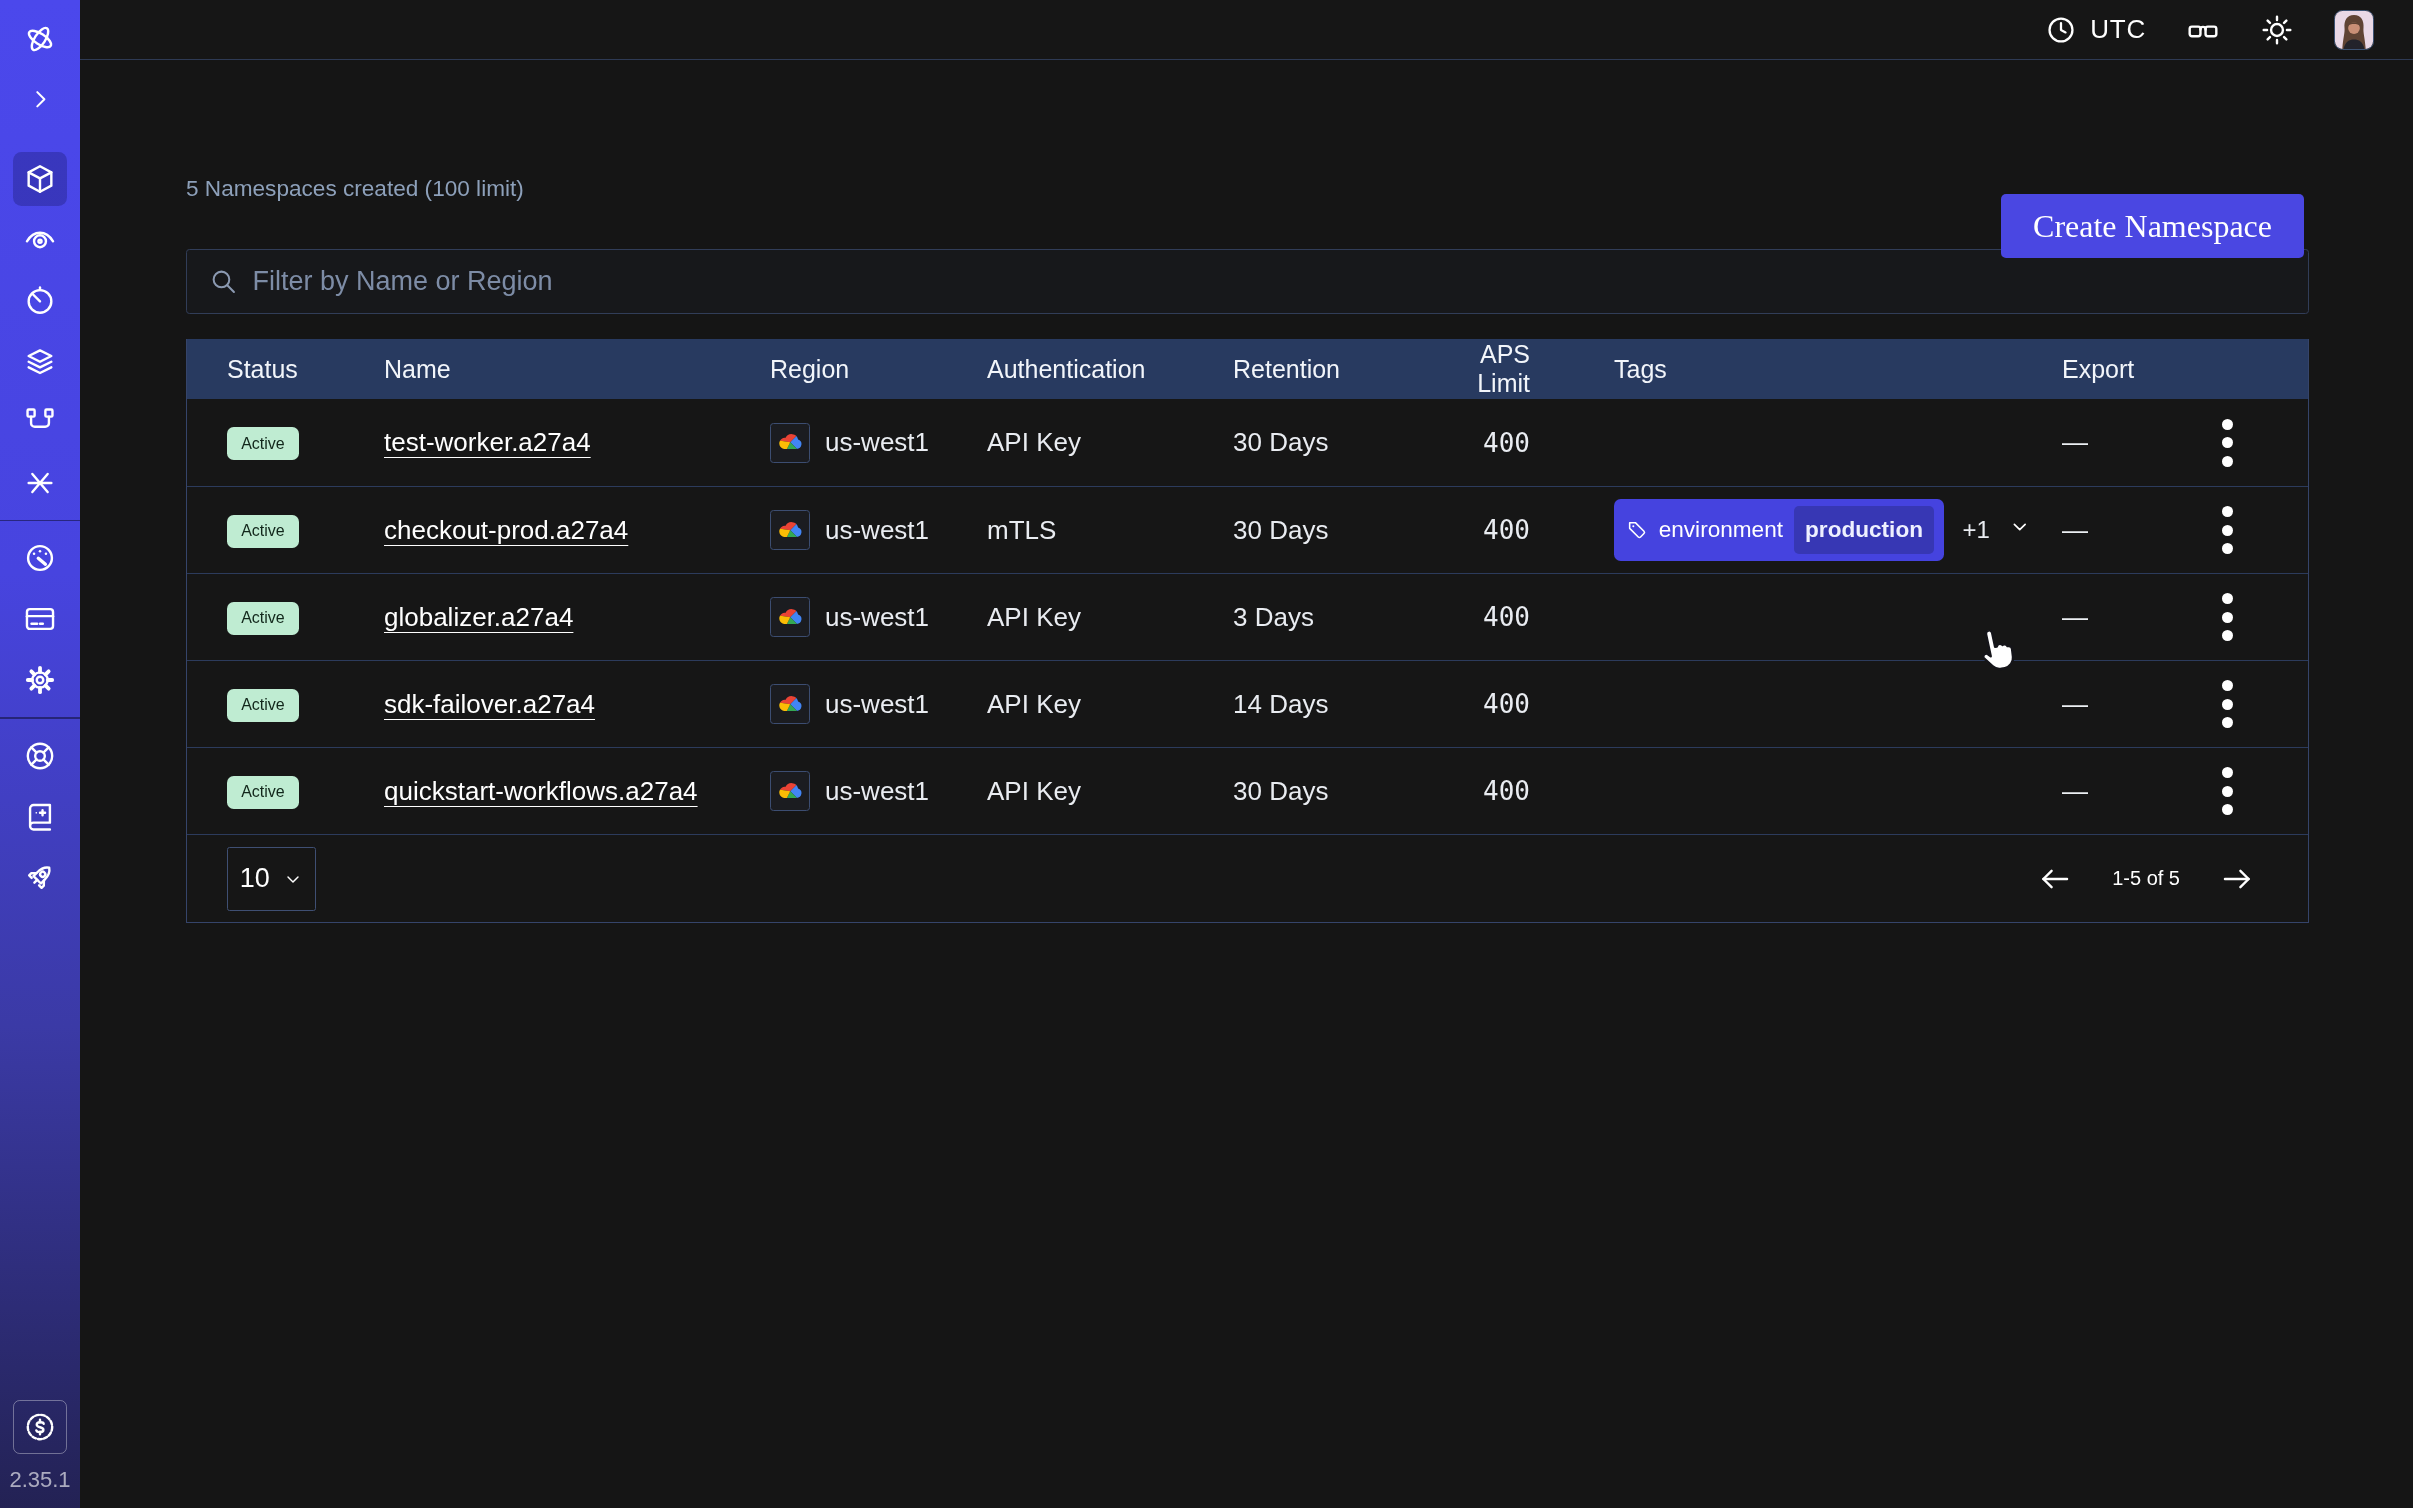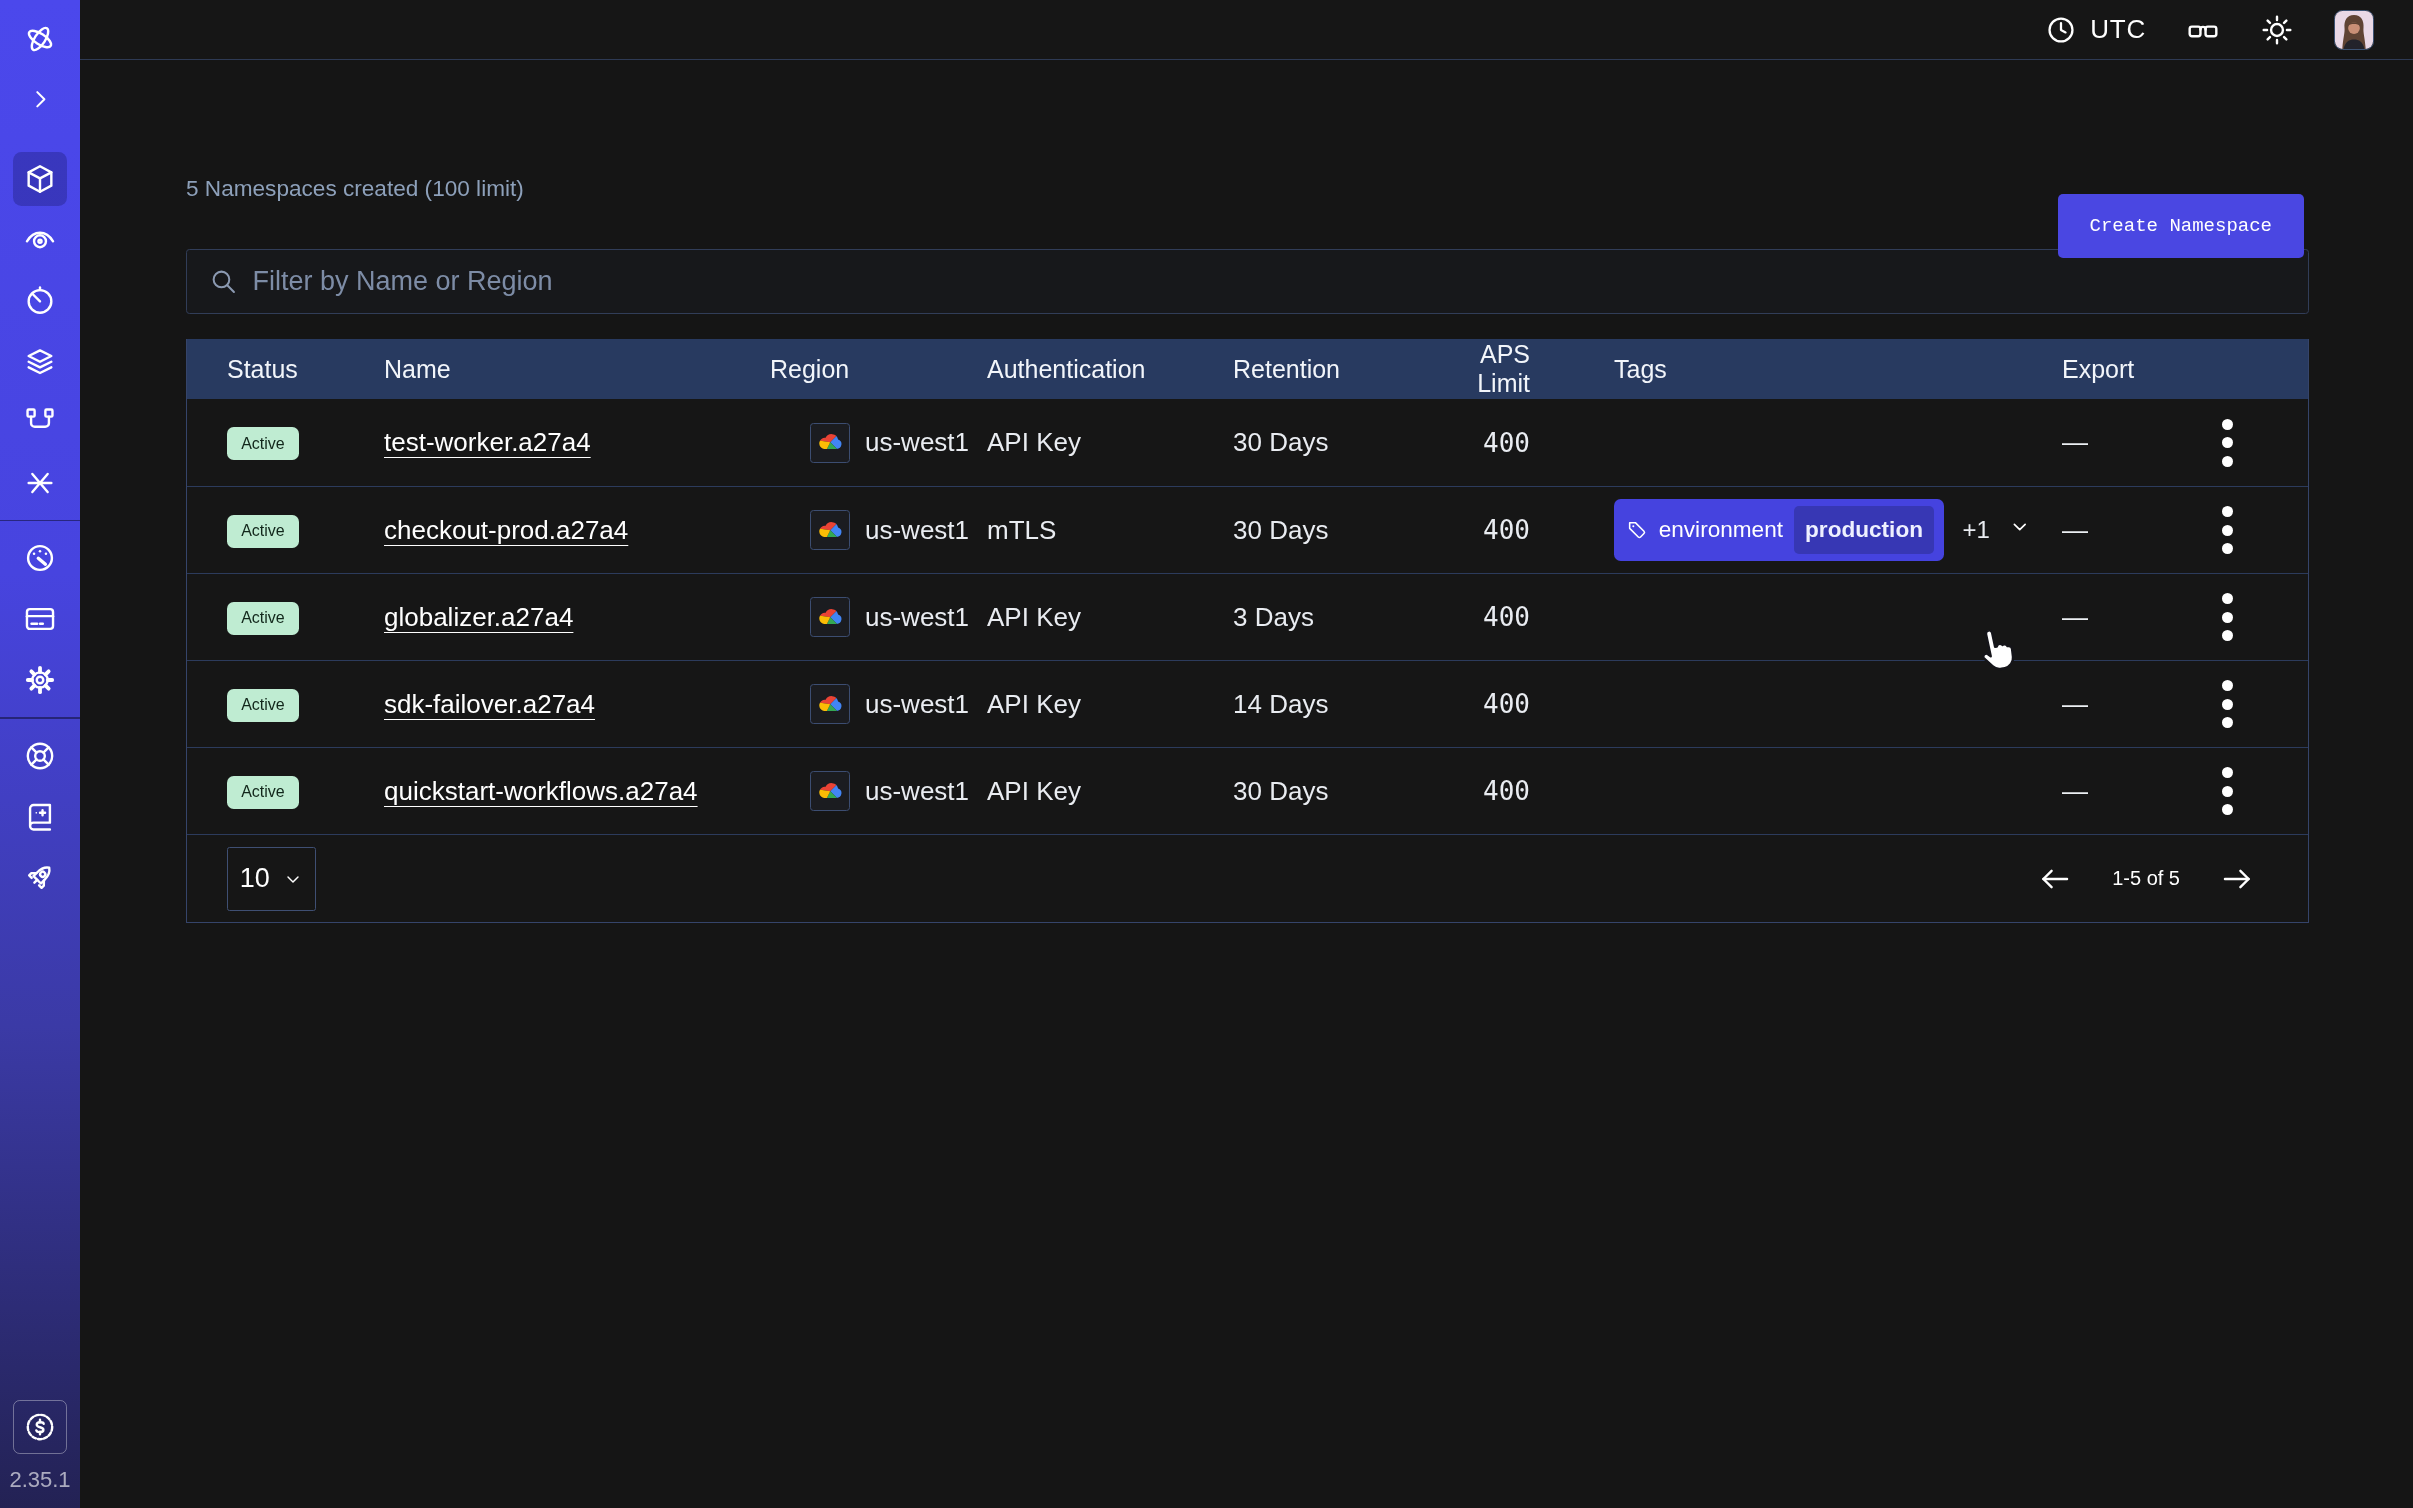--- a/index.html
+++ b/index.html
@@ -30,40 +30,40 @@
   .topbar-icon { cursor:pointer; display:flex; }
   .topbar-icon svg { width:34px; height:34px; }
   .avatar { width:40px; height:40px; border-radius:8.4px; border:1.7px solid #3d5374; overflow:hidden; cursor:pointer; }
   .avatar svg { width:100%; height:100%; display:block; }
 
   
   .main { position:absolute; left:80px; top:79px; right:0; bottom:0; background:#151515; }
   .title-row { position:relative; margin:97px 104px 0 106px; }
   .page-title { font-size:49px; font-weight:600; letter-spacing:0.4px; }
   .page-subtitle { margin-top:10px; font-size:22.6px; color:#8da0ba; }
-  .create-btn { position:absolute; right:5px; top:18.4px; height:64px; padding:0 32px; background:#4A47E2; border:none; border-radius:5px; color:#fff; font-size:19px; font-family:Liberation Mono, monospace; cursor:pointer; }
+  .create-btn { position:absolute; right:5px; top:18.4px; height:64px; padding:0 32px; background:#4A47E2; border:none; border-radius:5px; color:#fff; font-size:32px; font-family:Liberation Serif, serif; cursor:pointer; }
 
   .search-box { margin:47px 104px 0 106px; height:65px; border:1.7px solid #313d58; border-radius:3.4px; background:#17181b; display:flex; align-items:center; padding:10px 22px; gap:15px; }
   .search-box svg { width:28.5px; height:28.5px; flex:none; }
   .search-input { flex:1; background:transparent; border:none; outline:none; color:#dfe6f0; font-size:27px; font-family:"Liberation Sans",sans-serif; }
   .search-input::placeholder { color:#7d8ca6; }
 
   
   .table { margin:25px 104px 0 106px; border:0.8px solid #35446a; border-top:none; }
   .tgrid { display:grid; grid-template-columns:197px 386px 217px 246px 192px 105px 532px 126px 1fr; align-items:center; }
   .thead { height:60px; background:#283A60; font-size:25px; font-weight:500; color:#f2f5fa; }
   .trow { height:87px; border-top:1.7px solid #2c3b5c; font-size:26px; color:#e9ecf1; background:#161616; }
   .trow:first-child { border-top:none; }
   .cell-first { padding-left:40px; }
   .cell-aps { text-align:right; justify-self:stretch; }
   .cell-tags { padding-left:84px; display:flex; align-items:center; gap:18.4px; }
   .mono { font-family:"DejaVu Sans Mono",monospace; font-size:26px; }
   .status-badge { display:inline-block; background:#BFECD2; color:#12271b; font-size:16px; padding:7.5px 14.2px; border-radius:6.7px; }
   .ns-link { color:#fff; text-decoration:underline; text-underline-offset:5.9px; text-decoration-thickness:1.3px; cursor:pointer; font-size:26px; }
-  .region-cell { display:flex; align-items:center; gap:15px;margin-left:40px; }
+  .region-cell { display:flex; align-items:center; gap:15px; }
   .gcp-box { width:40px; height:40px; border:1.7px solid #3c4d71; border-radius:3.4px; background:#1b1c20; display:flex; align-items:center; justify-content:center; }
   .gcp-box svg { width:28.5px; height:28.5px; }
   .tag-pill { display:flex; align-items:center; gap:11px; background:#4543DF; border-radius:6.7px; padding:6.7px 10px 6.7px 11.7px; font-size:22.6px; color:#fff; cursor:pointer; }
   .tag-pill svg { width:22px; height:22px; }
   .tag-value { background:#3737B4; border-radius:5px; padding:11px 11px; color:#eef0ff;font-weight:bold; }
   .tag-more { font-size:24px; }
   .tag-chevron svg { width:23.5px; height:23.5px; }
   .kebab { justify-self:start; padding-left:34px; display:flex; flex-direction:column; gap:7.5px; cursor:pointer; }
   .kebab i { width:11px; height:11px; border-radius:50%; background:#fff; display:block; }
   .dash { color:#eceff3; }

